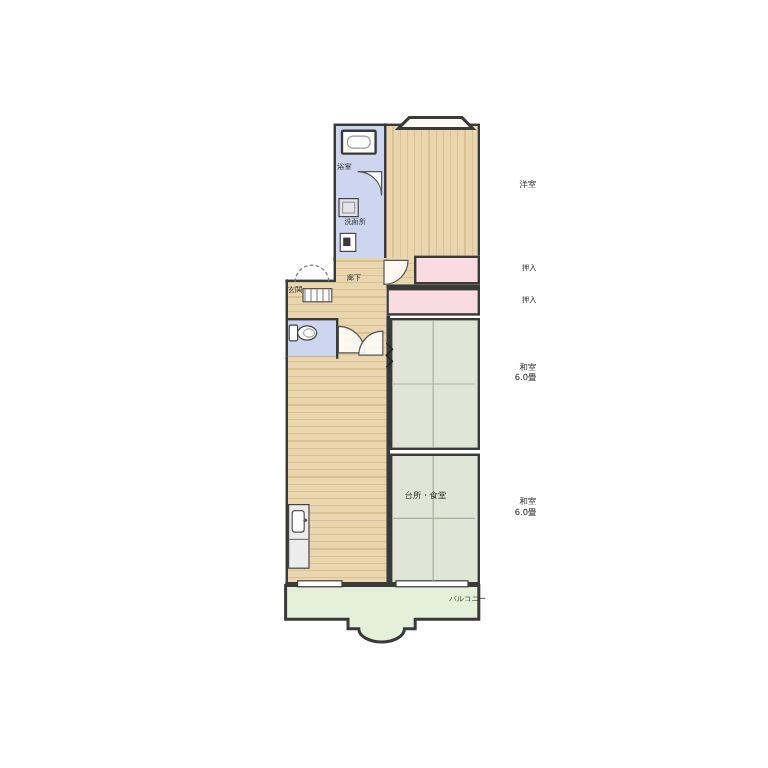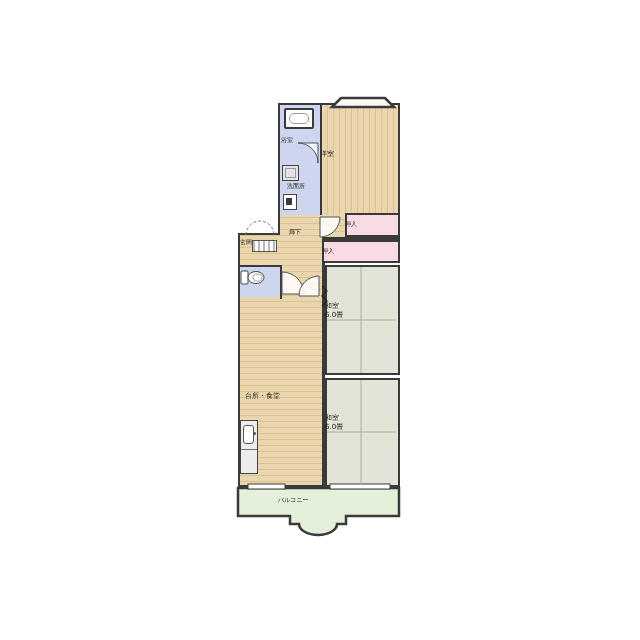--- a/index.html
+++ b/index.html
@@ -11,21 +11,21 @@
   .fill{position:absolute;box-sizing:border-box;z-index:1;}
   .wall{position:absolute;background:#3a3a3a;z-index:2;}
   .vstripe{background:repeating-linear-gradient(90deg,#e9d6ae 0 5px,#d9c191 5px 6px);}
   .hstripe{background:repeating-linear-gradient(0deg,#e9d6ae 0 5px,#d9c191 5px 6px);}
   .wet{background:#cdd6ee;}
   .pink{background:#f9dce3;}
   .tatami{background:#e0e5d7;}
   .lbl{position:absolute;color:#1c1c1c;font-size:7px;line-height:9px;z-index:5;
        white-space:nowrap;letter-spacing:0;}
   .lbl.s{font-size:6px;line-height:8px;}
-  .ctr{text-align:left;white-space:normal;}
+  .ctr{text-align:right;white-space:normal;padding-left:47px;}
   .fix{position:absolute;box-sizing:border-box;z-index:4;}
   svg.overlay{position:absolute;left:0;top:0;z-index:3;pointer-events:none;}
 </style>
 </head>
 <body>
 
 <div class="plan">
 
   <div class="room wet" style="left:45px;top:7px;width:44px;height:114px;"></div>
   <div class="room vstripe" style="left:87px;top:7px;width:80px;height:114px;"></div>
@@ -97,21 +97,21 @@
     </g>
   </svg>
 
   <span class="lbl s" style="left:48px;top:40px;">浴室</span>
   <span class="lbl s" style="left:54px;top:86px;">洗面所</span>
   <span class="lbl ctr" style="left:87px;top:54px;width:80px;">洋室</span>
   <span class="lbl s ctr" style="left:112px;top:124px;width:55px;">押入</span>
   <span class="lbl s ctr" style="left:89px;top:151px;width:78px;">押入</span>
   <span class="lbl s" style="left:56px;top:132px;">廊下</span>
   <span class="lbl s" style="left:7px;top:142px;">玄関</span>
-  <span class="lbl ctr" style="left:12px;top:296px;width:80px;">台所・食堂</span>
+  <span class="lbl ctr" style="left:12px;top:313px;width:80px;">台所・食堂</span>
   <span class="lbl ctr" style="left:92px;top:206px;width:75px;">
     <span style="display:block">和室</span>
     <span style="display:block">6.0畳</span>
   </span>
   <span class="lbl ctr" style="left:92px;top:318px;width:75px;">
     <span style="display:block">和室</span>
     <span style="display:block">6.0畳</span>
   </span>
   <span class="lbl s ctr" style="left:45px;top:400px;width:80px;">バルコニー</span>
 </div>

